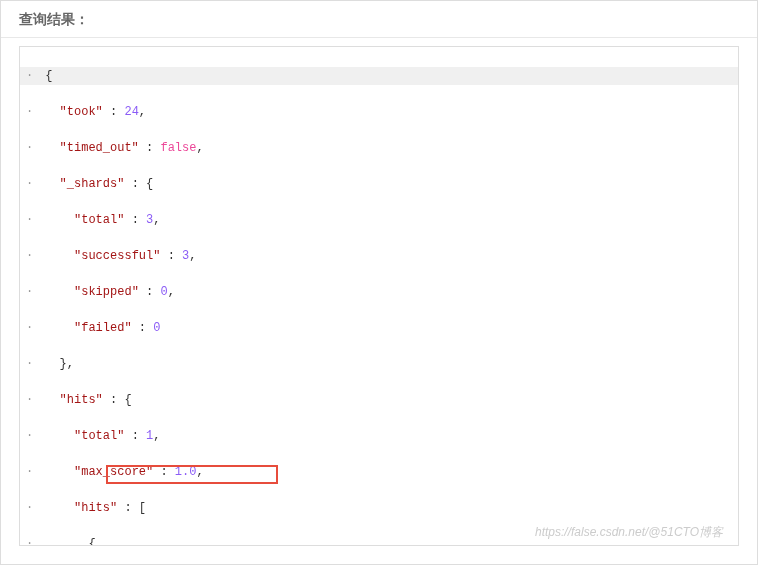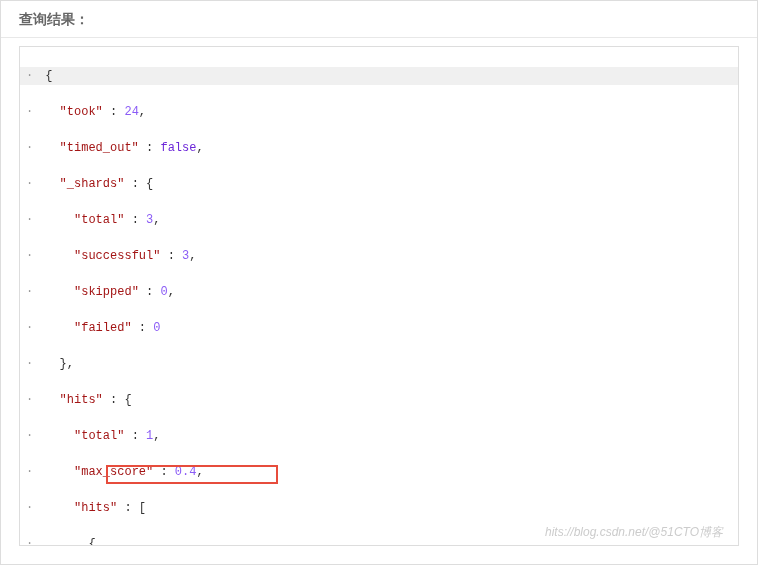--- a/index.html
+++ b/index.html
@@ -56,21 +56,21 @@
       display: inline-block;
       width: 12px;
     }
     .key {
       color: #a31515;
     }
     .num {
       color: #8b5cf6;
     }
     .bool {
-      color: #6d28d9;
+      color: #ec4899;
     }
     .punct {
       color: #333;
     }
     .redbox {
       position: absolute;
       border: 2px solid #e74c3c;
       left: 86px;
       top: 418px;
       width: 172px;
@@ -100,34 +100,34 @@
 <div class="line"><span class="dot">·</span>   <span class="key">"took"</span> <span class="punct">:</span> <span class="num">24</span><span class="punct">,</span></div>
 <div class="line"><span class="dot">·</span>   <span class="key">"timed_out"</span> <span class="punct">:</span> <span class="bool">false</span><span class="punct">,</span></div>
 <div class="line"><span class="dot">·</span>   <span class="key">"_shards"</span> <span class="punct">:</span> <span class="punct">{</span></div>
 <div class="line"><span class="dot">·</span>     <span class="key">"total"</span> <span class="punct">:</span> <span class="num">3</span><span class="punct">,</span></div>
 <div class="line"><span class="dot">·</span>     <span class="key">"successful"</span> <span class="punct">:</span> <span class="num">3</span><span class="punct">,</span></div>
 <div class="line"><span class="dot">·</span>     <span class="key">"skipped"</span> <span class="punct">:</span> <span class="num">0</span><span class="punct">,</span></div>
 <div class="line"><span class="dot">·</span>     <span class="key">"failed"</span> <span class="punct">:</span> <span class="num">0</span></div>
 <div class="line"><span class="dot">·</span>   <span class="punct">},</span></div>
 <div class="line"><span class="dot">·</span>   <span class="key">"hits"</span> <span class="punct">:</span> <span class="punct">{</span></div>
 <div class="line"><span class="dot">·</span>     <span class="key">"total"</span> <span class="punct">:</span> <span class="num">1</span><span class="punct">,</span></div>
-<div class="line"><span class="dot">·</span>     <span class="key">"max_score"</span> <span class="punct">:</span> <span class="num">0.4</span><span class="punct">,</span></div>
+<div class="line"><span class="dot">·</span>     <span class="key">"max_score"</span> <span class="punct">:</span> <span class="num">1.0</span><span class="punct">,</span></div>
 <div class="line"><span class="dot">·</span>     <span class="key">"hits"</span> <span class="punct">:</span> <span class="punct">[</span></div>
 <div class="line"><span class="dot">·</span>       <span class="punct">{</span></div>
 
 
 
 
 
 
 
 
 
 
 
 
 
 
       <div class="redbox"></div>
-      <div class="watermark">hits://blog.csdn.net/@51CTO博客</div>
+      <div class="watermark">https://false.csdn.net/@51CTO博客</div>
     </div>
   </div>
 </div>
 
 </body></html>

